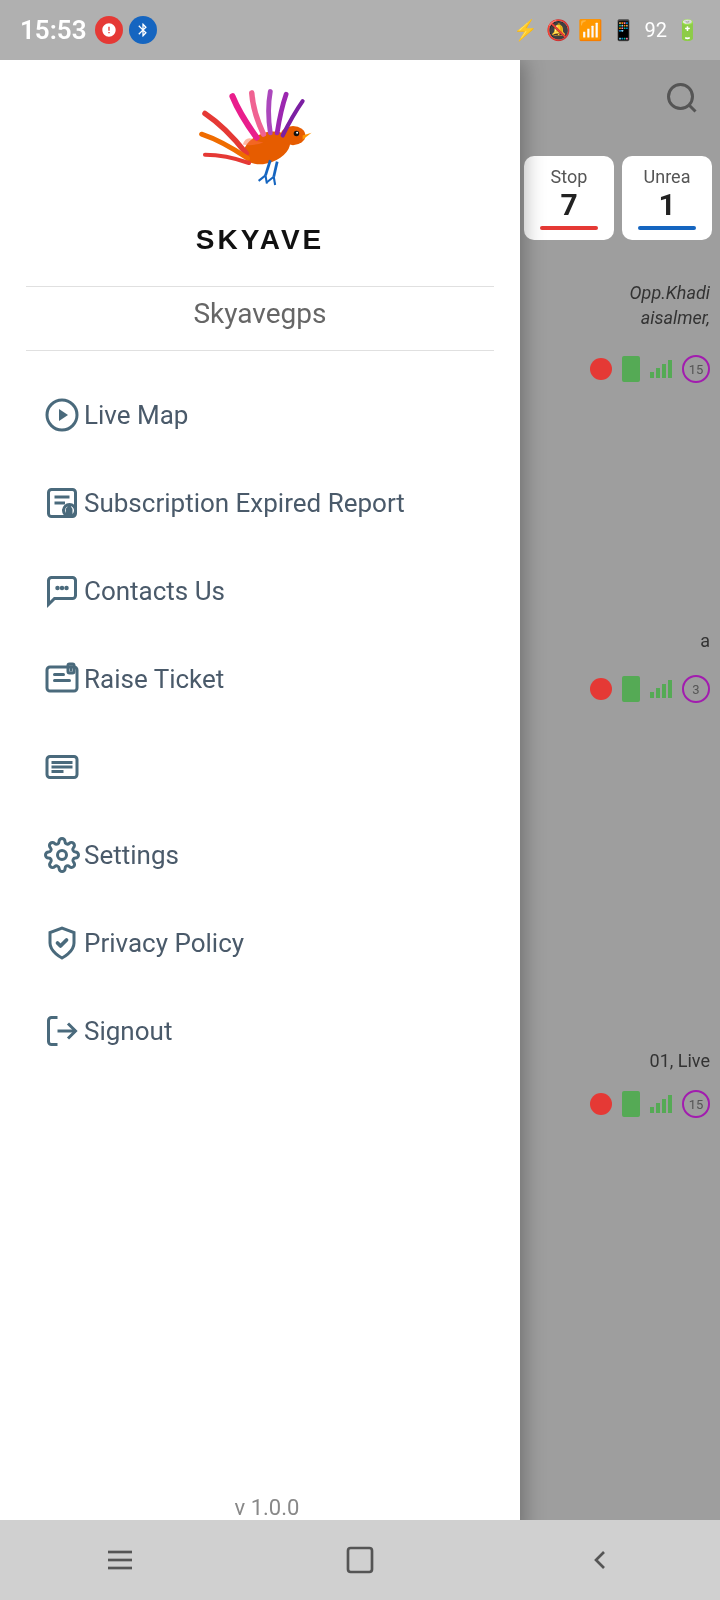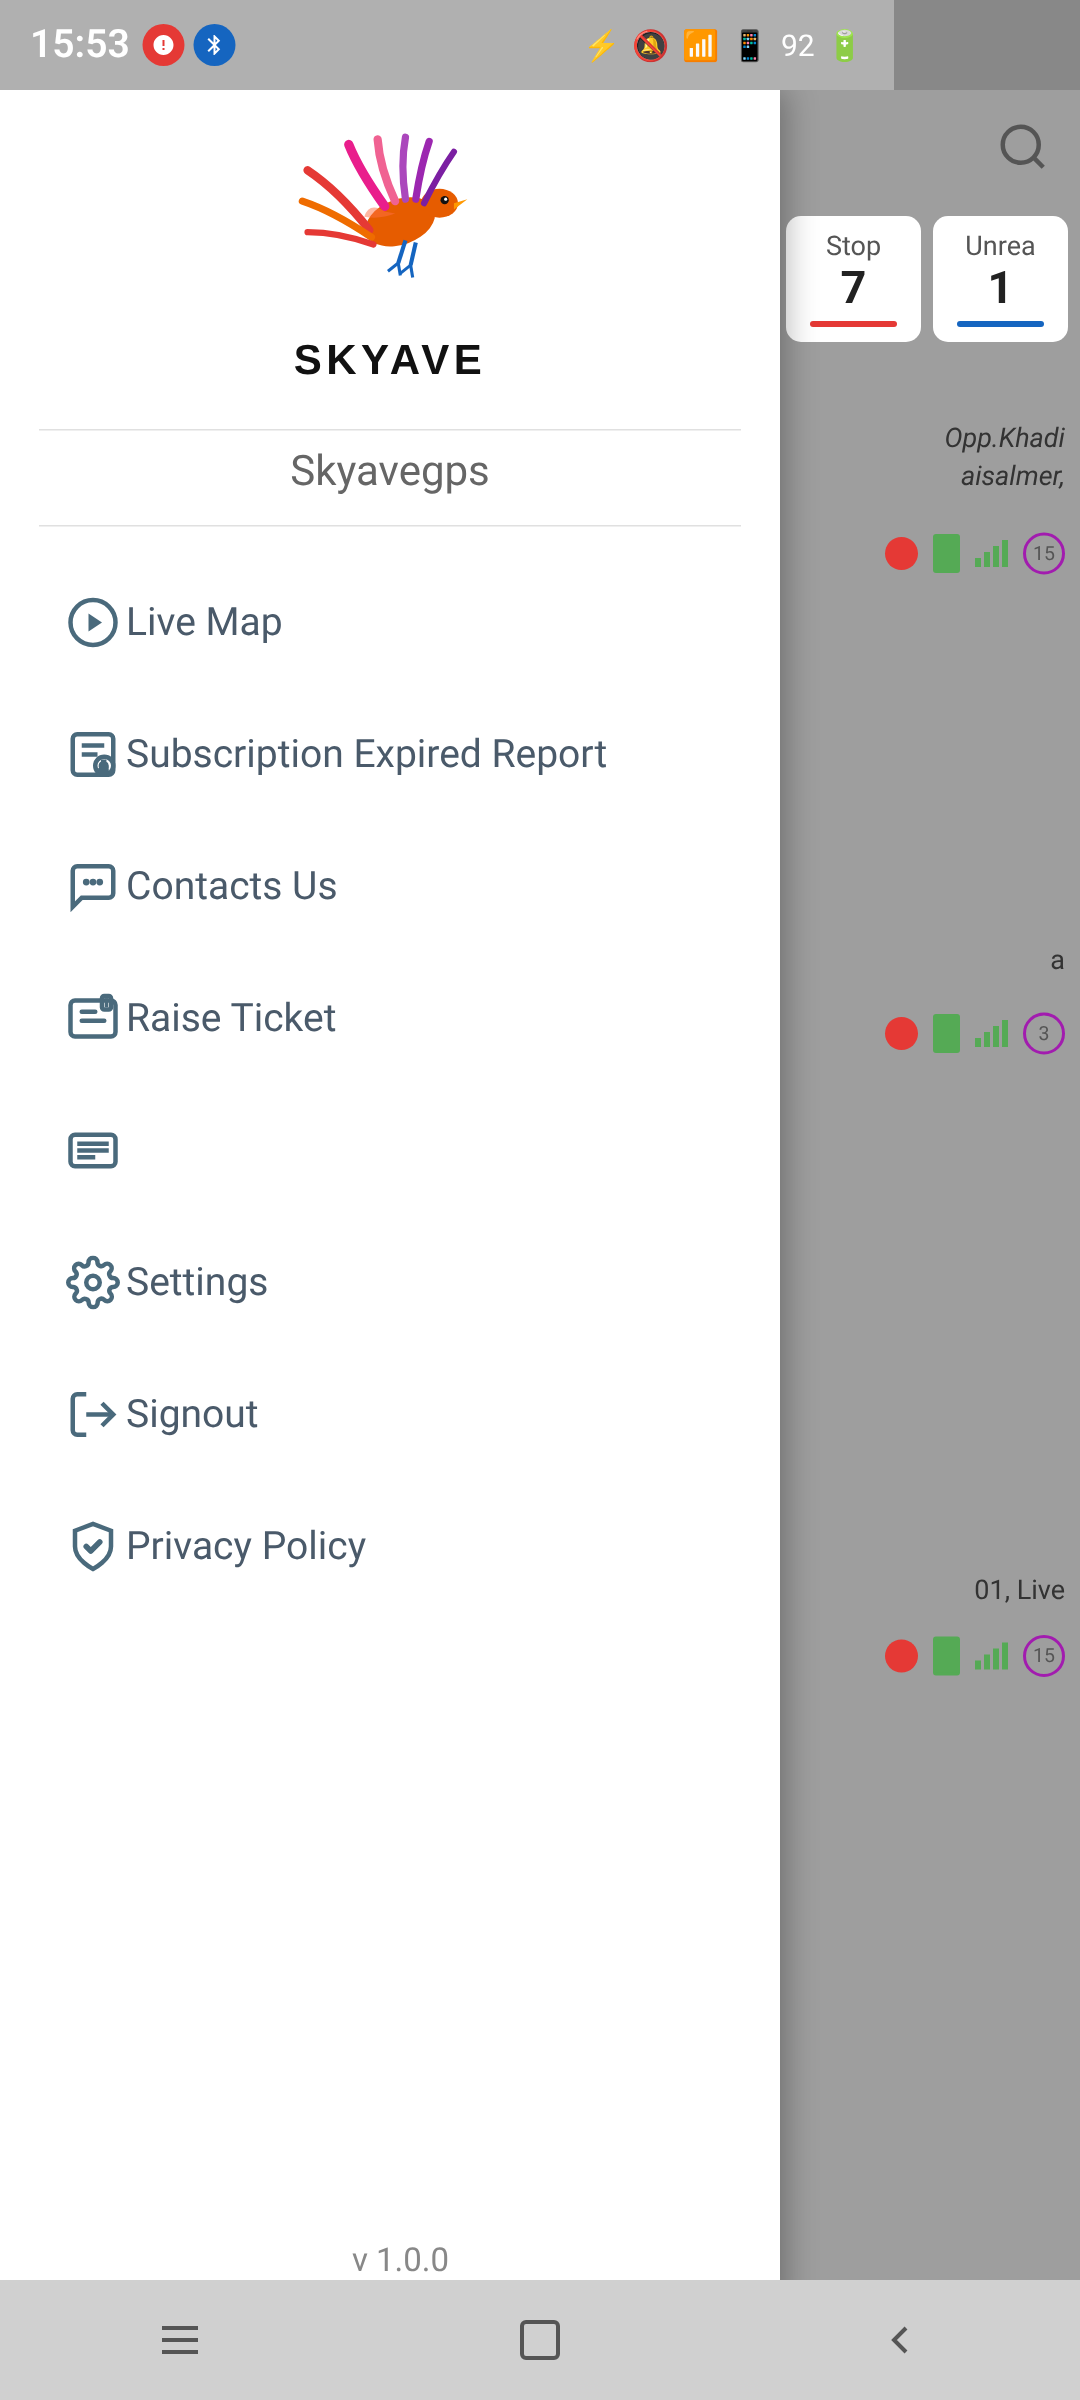--- a/index.html
+++ b/index.html
@@ -9,21 +9,21 @@
       width: 720px;
       height: 1600px;
       font-family: 'Roboto', Arial, sans-serif;
       background: #888;
       position: relative;
       overflow: hidden;
     }
 
     
     .status-bar {
-      width: 596px;
+      width: 720px;
       height: 60px;
       background: #b0b0b0;
       display: flex;
       align-items: center;
       justify-content: space-between;
       padding: 0 20px;
       position: relative;
       z-index: 100;
     }
     .status-left {
@@ -85,21 +85,21 @@
       position: absolute;
       top: 20px;
       right: 20px;
       color: #555;
       font-size: 36px;
     }
 
     
     .bg-cards {
       position: absolute;
-      top: 84px;
+      top: 96px;
       right: 0;
       display: flex;
       gap: 8px;
       padding-right: 8px;
     }
     .bg-card {
       background: white;
       border-radius: 10px;
       padding: 10px 16px;
       min-width: 90px;
@@ -559,36 +559,36 @@
           <circle cx="12" cy="12" r="3"></circle>
           <path d="M19.4 15a1.65 1.65 0 0 0 .33 1.82l.06.06a2 2 0 0 1-2.83 2.83l-.06-.06a1.65 1.65 0 0 0-1.82-.33 1.65 1.65 0 0 0-1 1.51V21a2 2 0 0 1-4 0v-.09A1.65 1.65 0 0 0 9 19.4a1.65 1.65 0 0 0-1.82.33l-.06.06a2 2 0 0 1-2.83-2.83l.06-.06A1.65 1.65 0 0 0 4.68 15a1.65 1.65 0 0 0-1.51-1H3a2 2 0 0 1 0-4h.09A1.65 1.65 0 0 0 4.6 9a1.65 1.65 0 0 0-.33-1.82l-.06-.06a2 2 0 0 1 2.83-2.83l.06.06A1.65 1.65 0 0 0 9 4.68a1.65 1.65 0 0 0 1-1.51V3a2 2 0 0 1 4 0v.09a1.65 1.65 0 0 0 1 1.51 1.65 1.65 0 0 0 1.82-.33l.06-.06a2 2 0 0 1 2.83 2.83l-.06.06A1.65 1.65 0 0 0 19.4 9a1.65 1.65 0 0 0 1.51 1H21a2 2 0 0 1 0 4h-.09a1.65 1.65 0 0 0-1.51 1z"></path>
         </svg>
       </div>
       <span class="menu-label">Settings</span>
     </div>
 
     <div class="menu-item">
       <div class="menu-icon">
         <svg viewBox="0 0 24 24">
+          <path d="M12 22s8-4 8-10V5l-8-3-8 3v7c0 6 8 10 8 10z"></path>
+          <polyline points="9,12 11,14 15,10" stroke-width="2.5" stroke-linecap="round" stroke-linejoin="round"></polyline>
+        </svg>
+      </div>
+      <span class="menu-label">Privacy Policy</span>
+    </div>
+
+    <div class="menu-item">
+      <div class="menu-icon">
+        <svg viewBox="0 0 24 24">
           <path d="M9 21H5a2 2 0 0 1-2-2V5a2 2 0 0 1 2-2h4"></path>
           <polyline points="16,17 21,12 16,7"></polyline>
           <line x1="21" y1="12" x2="9" y2="12"></line>
         </svg>
       </div>
       <span class="menu-label">Signout</span>
-    </div>
-
-    <div class="menu-item">
-      <div class="menu-icon">
-        <svg viewBox="0 0 24 24">
-          <path d="M12 22s8-4 8-10V5l-8-3-8 3v7c0 6 8 10 8 10z"></path>
-          <polyline points="9,12 11,14 15,10" stroke-width="2.5" stroke-linecap="round" stroke-linejoin="round"></polyline>
-        </svg>
-      </div>
-      <span class="menu-label">Privacy Policy</span>
     </div>
 
   </div>
 
   <div class="version-text">v 1.0.0</div>
 </div>
 
 <div class="bottom-nav">
   <div class="nav-btn">
     <svg width="32" height="32" viewBox="0 0 24 24" fill="none" stroke="#555" stroke-width="2">

